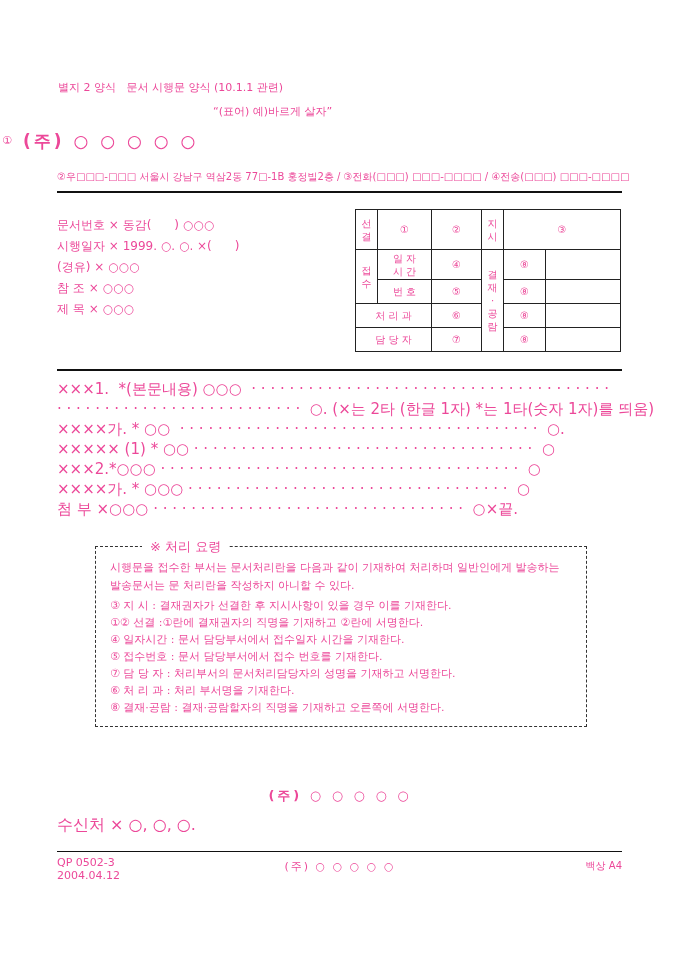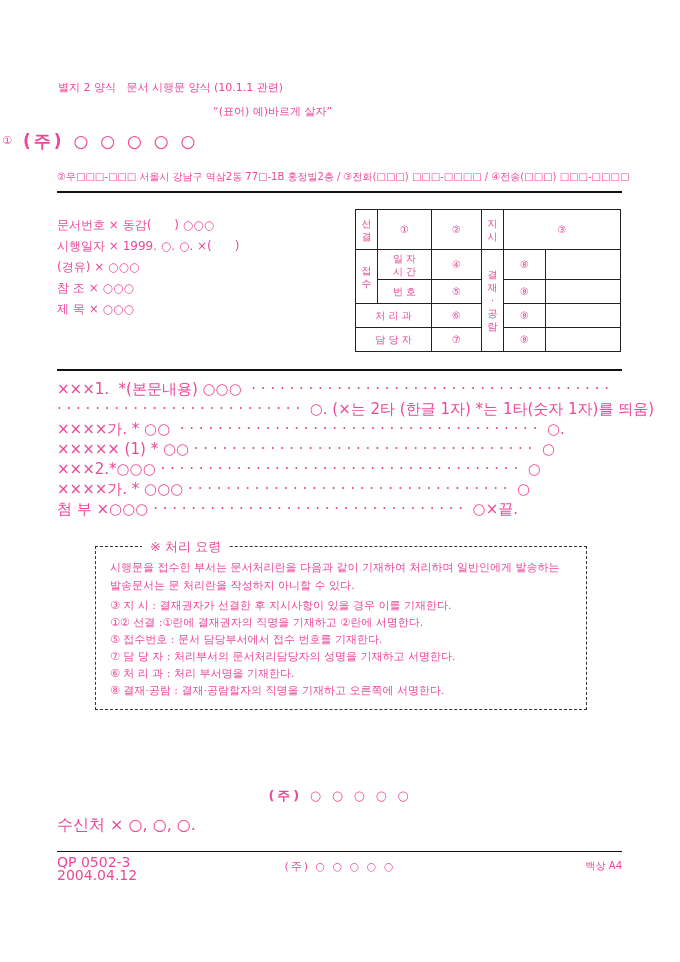--- a/index.html
+++ b/index.html
@@ -57,21 +57,21 @@
   .notice-title {
     position: absolute; top: -9px; left: 46px;
     background: #fff; padding: 0 8px; font-size: 13px;
   }
   .notice-intro { line-height: 18px; margin-bottom: 2px; }
   .notice-item  { line-height: 17px; }
 
   .sign-line  { left: 0; right: 0; top: 787px; text-align: center; font-size: 13px; font-weight: bold; letter-spacing: 3px; }
   .recipients { left: 57px; top: 815px; font-size: 16px; }
 
-  .footer-left   { left: 57px; top: 856px; font-size: 14px; line-height: 13px; }
+  .footer-left   { left: 57px; top: 856px; font-size: 11px; line-height: 13px; }
   .footer-center { left: 0; right: 0; top: 859px; text-align: center; font-size: 11px; letter-spacing: 2px; }
   .footer-right  { right: 58px; top: 859px; font-size: 10px; text-align: center; }
 </style>
 </head>
 <body>
 
 <div class="page">
 
   <div class="abs pre form-ref">별지 2 양식   문서 시행문 양식 (10.1.1 관련)</div>
   <div class="abs pre slogan">“(표어) 예)바르게 살자”</div>
@@ -157,20 +157,21 @@
     <div class="pre">×××2.*○○○ · · · · · · · · · · · · · · · · · · · · · · · · · · · · · · · · · · · · · ·  ○</div>
     <div class="pre">××××가. * ○○○ · · · · · · · · · · · · · · · · · · · · · · · · · · · · · · · · · ·  ○</div>
     <div class="pre">첨 부 ×○○○ · · · · · · · · · · · · · · · · · · · · · · · · · · · · · · · · ·  ○×끝.</div>
   </div>
 
   <div class="abs notice-box">
     <div class="notice-title">※ 처리 요령</div>
     <div class="notice-intro">시행문을 접수한 부서는 문서처리란을 다음과 같이 기재하여 처리하며 일반인에게 발송하는 발송문서는 문 처리란을 작성하지 아니할 수 있다.</div>
     <div class="notice-item">③ 지 시 : 결재권자가 선결한 후 지시사항이 있을 경우 이를 기재한다.</div>
     <div class="notice-item">①② 선결 :①란에 결재권자의 직명을 기재하고 ②란에 서명한다.</div>
+    <div class="notice-item">④ 일자시간 : 문서 담당부서에서 접수일자 시간을 기재한다.</div>
     <div class="notice-item">⑤ 접수번호 : 문서 담당부서에서 접수 번호를 기재한다.</div>
     <div class="notice-item">⑦ 담 당 자 : 처리부서의 문서처리담당자의 성명을 기재하고 서명한다.</div>
     <div class="notice-item">⑥ 처 리 과 : 처리 부서명을 기재한다.</div>
     <div class="notice-item">⑧ 결재·공람 : 결재·공람할자의 직명을 기재하고 오른쪽에 서명한다.</div>
   </div>
 
   <div class="abs sign-line">(주) ○ ○ ○ ○ ○</div>
   <div class="abs pre recipients">수신처 × ○, ○, ○.</div>
 
   <div class="abs rule rule-footer"></div>

